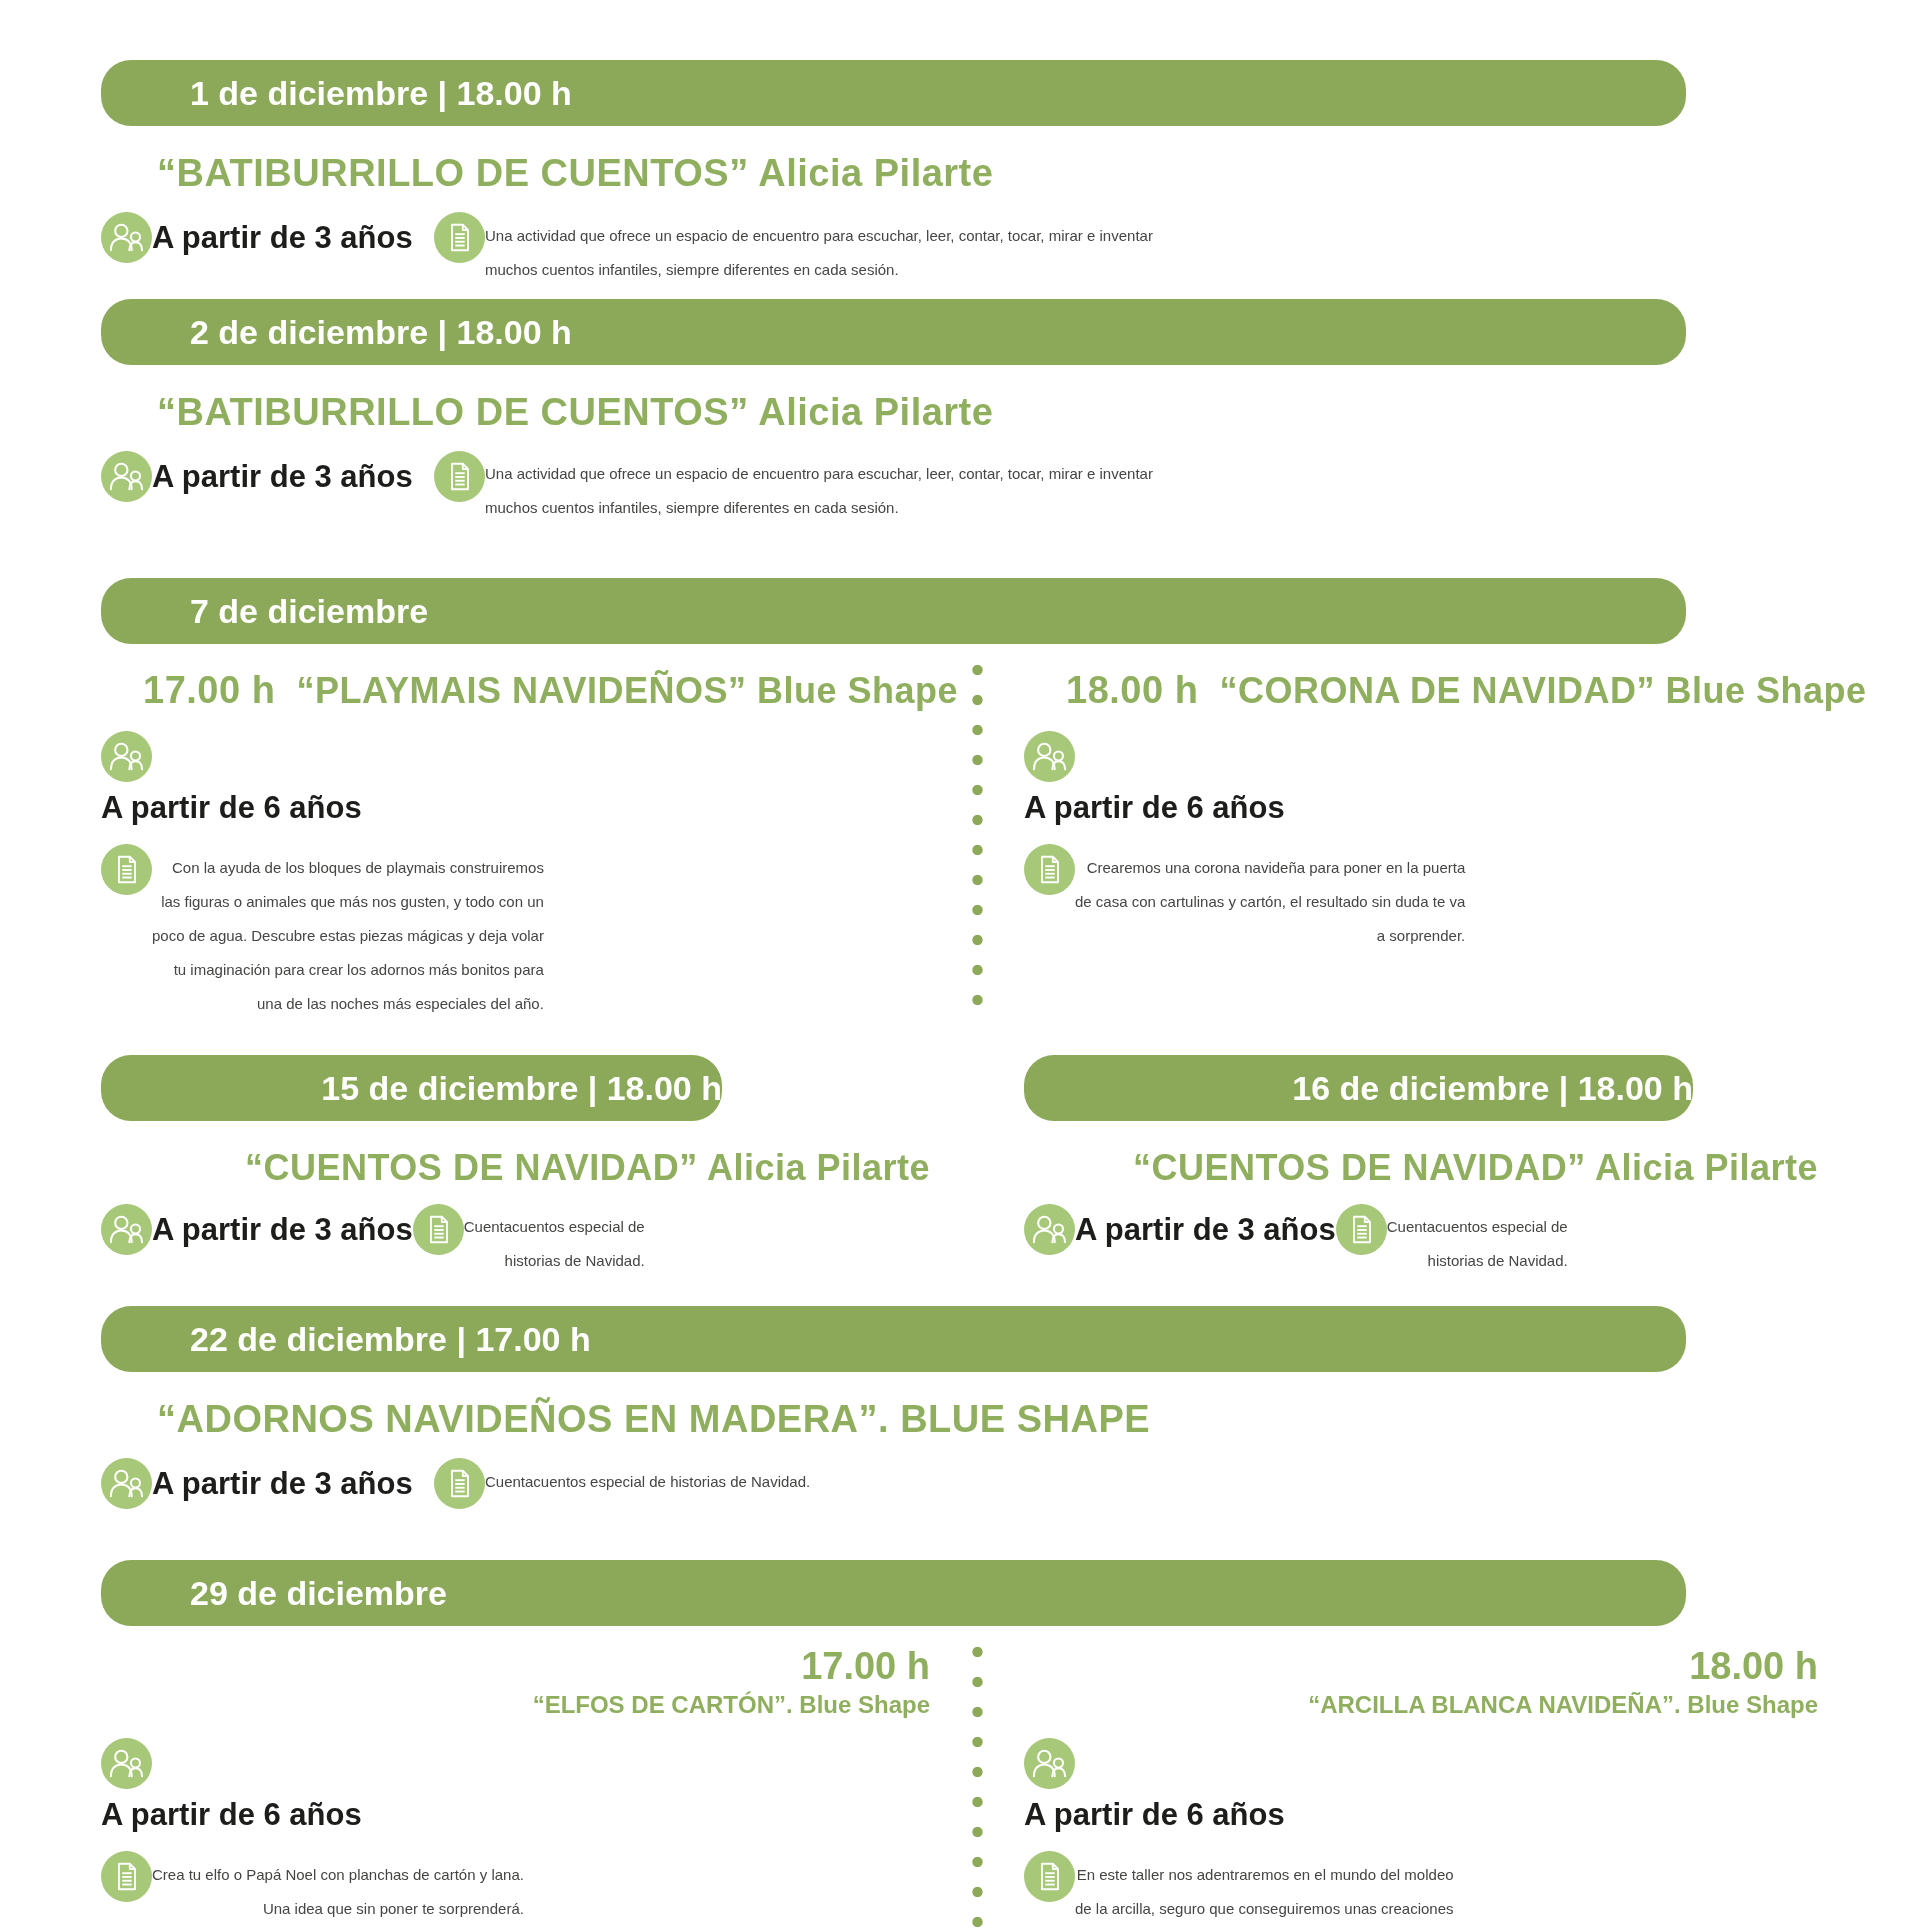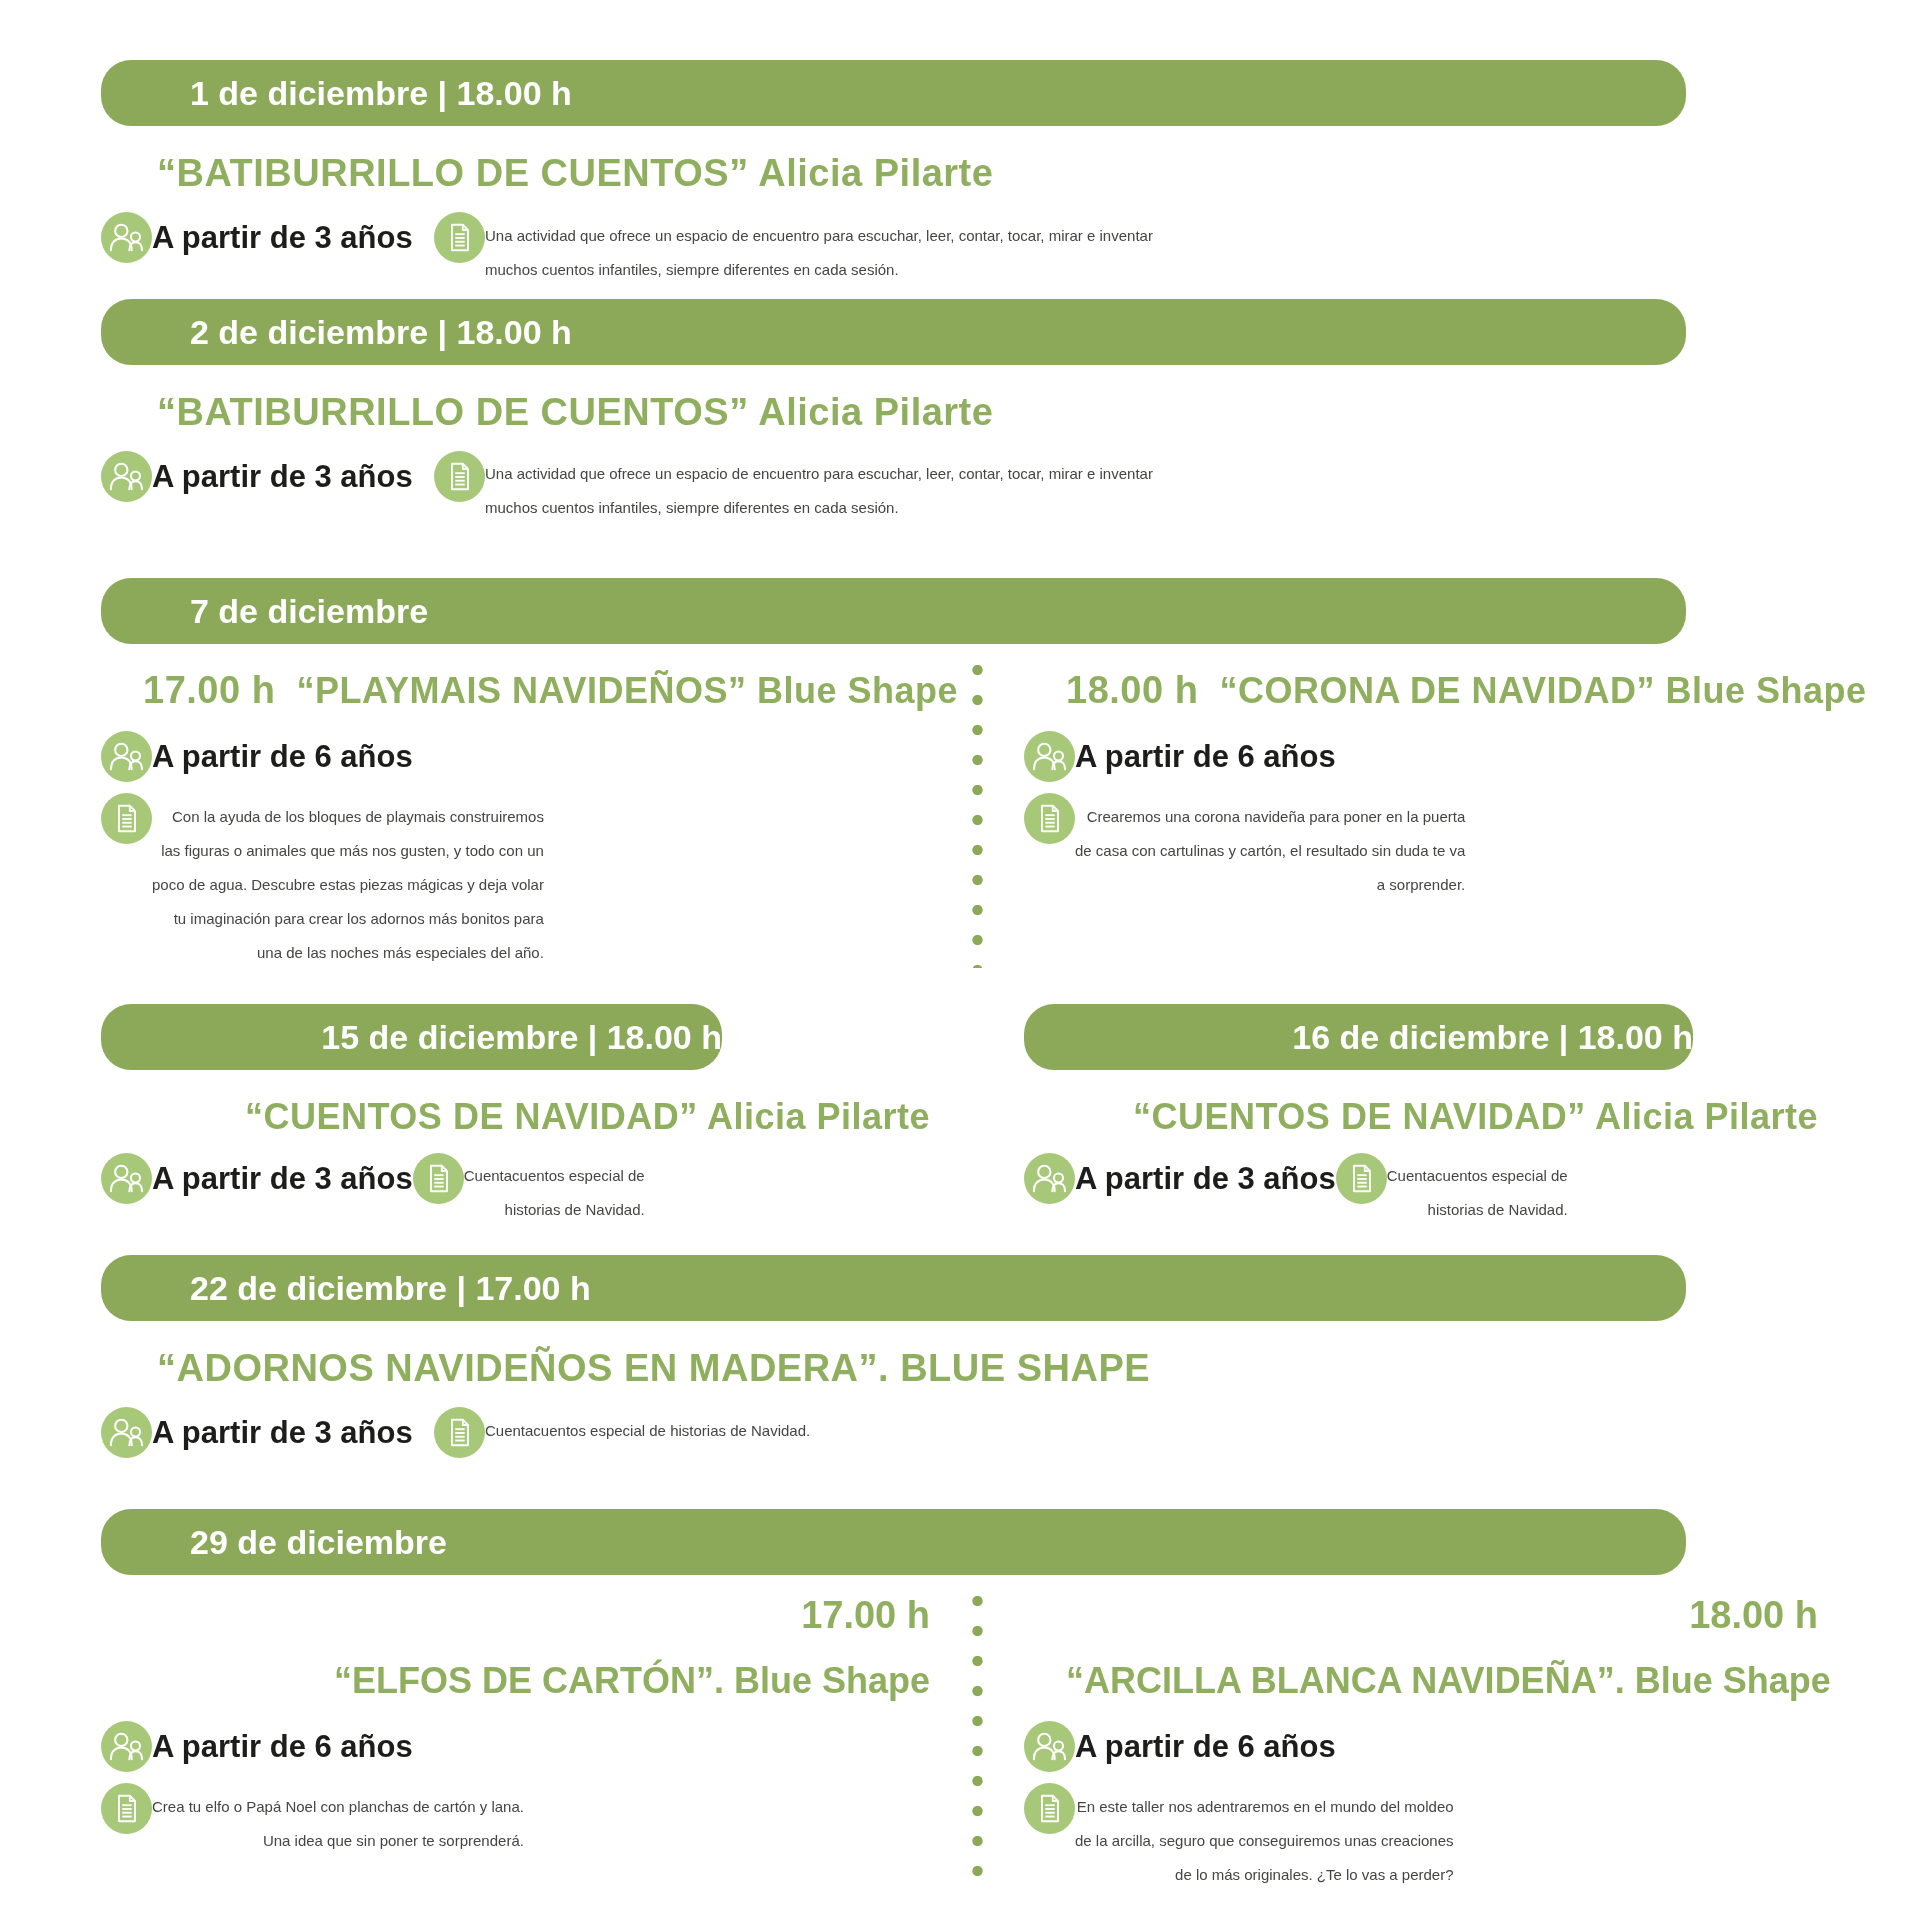--- a/index.html
+++ b/index.html
@@ -59,25 +59,25 @@
     background-size:13px 30px;background-repeat:repeat-y;background-position:center top;
   }
   .divider.none{background:none;}
 
   
   .s1{margin-bottom:12px;}
   .s2{margin-bottom:53px;}
   .s7{margin-bottom:34px;}
   .s1516{margin-bottom:28px;}
   .s22{margin-bottom:51px;}
-  .sub-age{margin-top:19px;}
+  .sub-age{margin-top:19px;flex-direction:column;}
   .sub-desc{margin-top:11.3px;}
   .card .title{margin-top:26px;margin-bottom:15px;padding-left:42px;font-size:36px;}
   .time-line{color:var(--title-green);font-weight:700;font-size:38px;padding-left:42px;margin-top:19px;}
-  .title-line{color:var(--title-green);font-weight:700;font-size:36px;padding-left:42px;margin-top:23px;white-space:nowrap;}
+  .title-line{color:var(--title-green);font-weight:700;font-size:24px;padding-left:42px;margin-top:3px;white-space:nowrap;}
 </style>
 </head>
 <body>
 
 <div class="page">
 
   <section class="s1">
     <div class="banner">1 de diciembre | 18.00 h</div>
     <div class="title">“BATIBURRILLO DE CUENTOS” Alicia Pilarte</div>
     <div class="meta-row">

